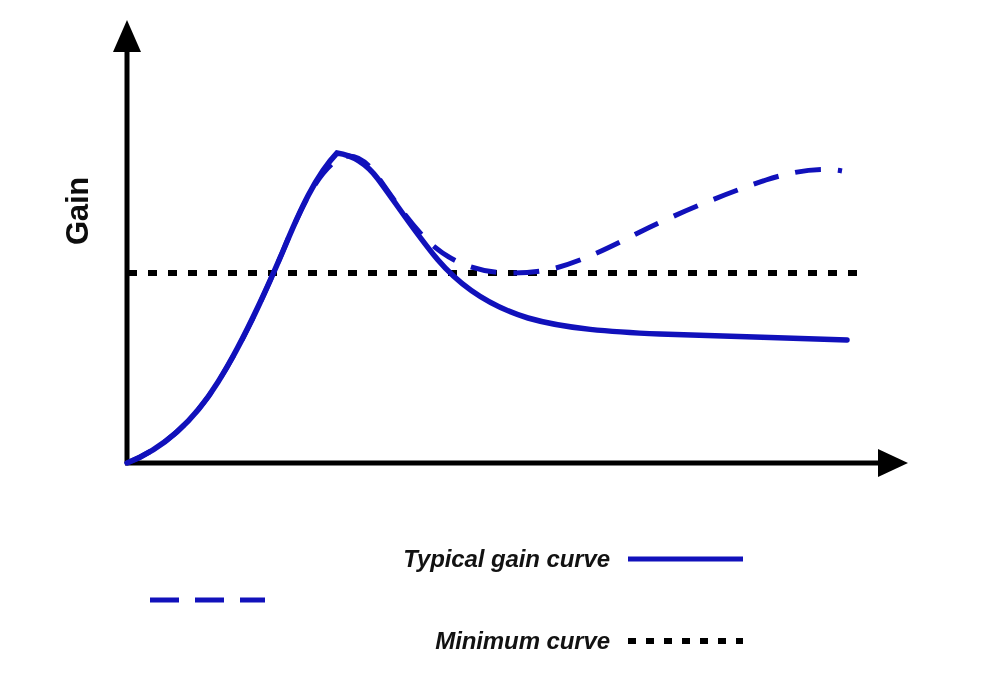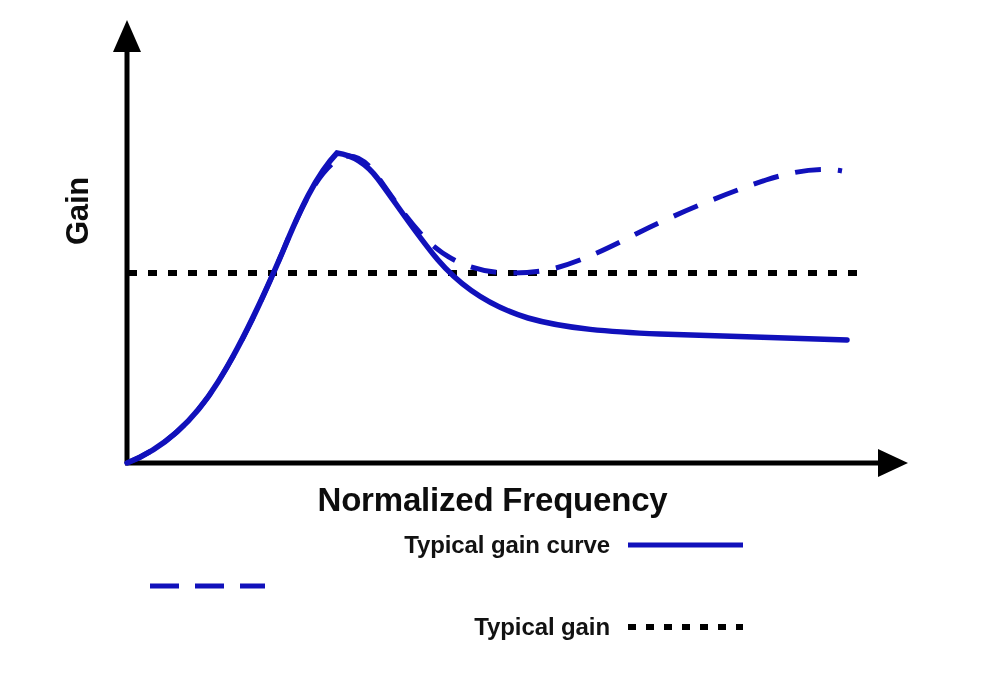--- a/index.html
+++ b/index.html
@@ -48,22 +48,23 @@
   #xlabel {
     left: 0px;
     top: 481px;
     width: 985px;
     font-size: 33px;
     text-align: center;
   }
   #legend {
     position: absolute;
     left: 150px;
-    top: 524px;
+    top: 538px;
     width: 700px;
+    font-style: italic;
   }
   .legend-row {
     position: relative;
     height: 41px;
     display: flex;
     align-items: center;
     justify-content: flex-start;
   }
   .legend-text {
     width: 478px;
@@ -123,21 +124,20 @@
              C 300 210, 316 175, 337 153
              C 352 155, 366 163, 378 179
              C 398 206, 416 234, 438 260
              C 462 288, 492 307, 528 318
              C 566 329, 612 332, 660 334
              C 712 336, 790 338, 847 340" fill="none" stroke="#1111bb" stroke-width="5.5" stroke-linecap="round"></path>
   </svg>
 
   <div id="ylabel" class="axis-label">Gain</div>
 
-  <div id="xlabel" class="axis-label">Normalized Frequency</div>
 
   <div id="legend">
 
     <div class="legend-row">
       <span class="legend-text">Typical gain curve</span>
       <span class="legend-sample">
         <svg width="118" height="24" viewBox="0 0 118 24" xmlns="http://www.w3.org/2000/svg">
           <line x1="0" y1="12" x2="115" y2="12" stroke="#1111bb" stroke-width="5"></line>
         </svg>
       </span>
@@ -145,21 +145,21 @@
 
     <div class="legend-row">
       <span class="legend-sample">
         <svg width="118" height="24" viewBox="0 0 118 24" xmlns="http://www.w3.org/2000/svg">
           <line x1="0" y1="12" x2="115" y2="12" stroke="#1111bb" stroke-width="5" stroke-dasharray="29 16"></line>
         </svg>
       </span>
     </div>
 
     <div class="legend-row">
-      <span class="legend-text">Typical gain</span>
+      <span class="legend-text">Minimum curve</span>
       <span class="legend-sample">
         <svg width="118" height="24" viewBox="0 0 118 24" xmlns="http://www.w3.org/2000/svg">
           <line x1="0" y1="12" x2="115" y2="12" stroke="#000000" stroke-width="6" stroke-dasharray="8 10"></line>
         </svg>
       </span>
     </div>
 
   </div>
 
 </div>

